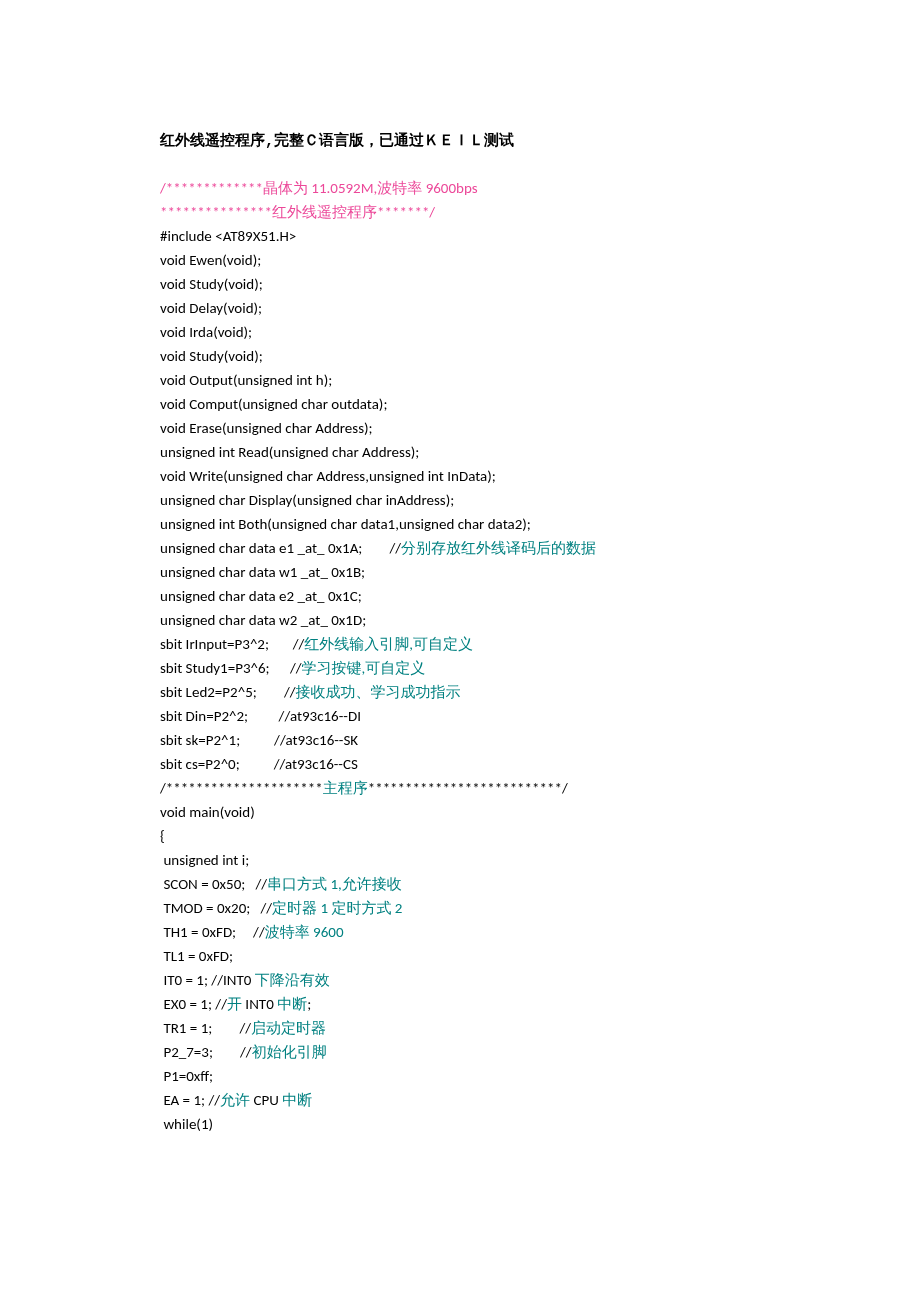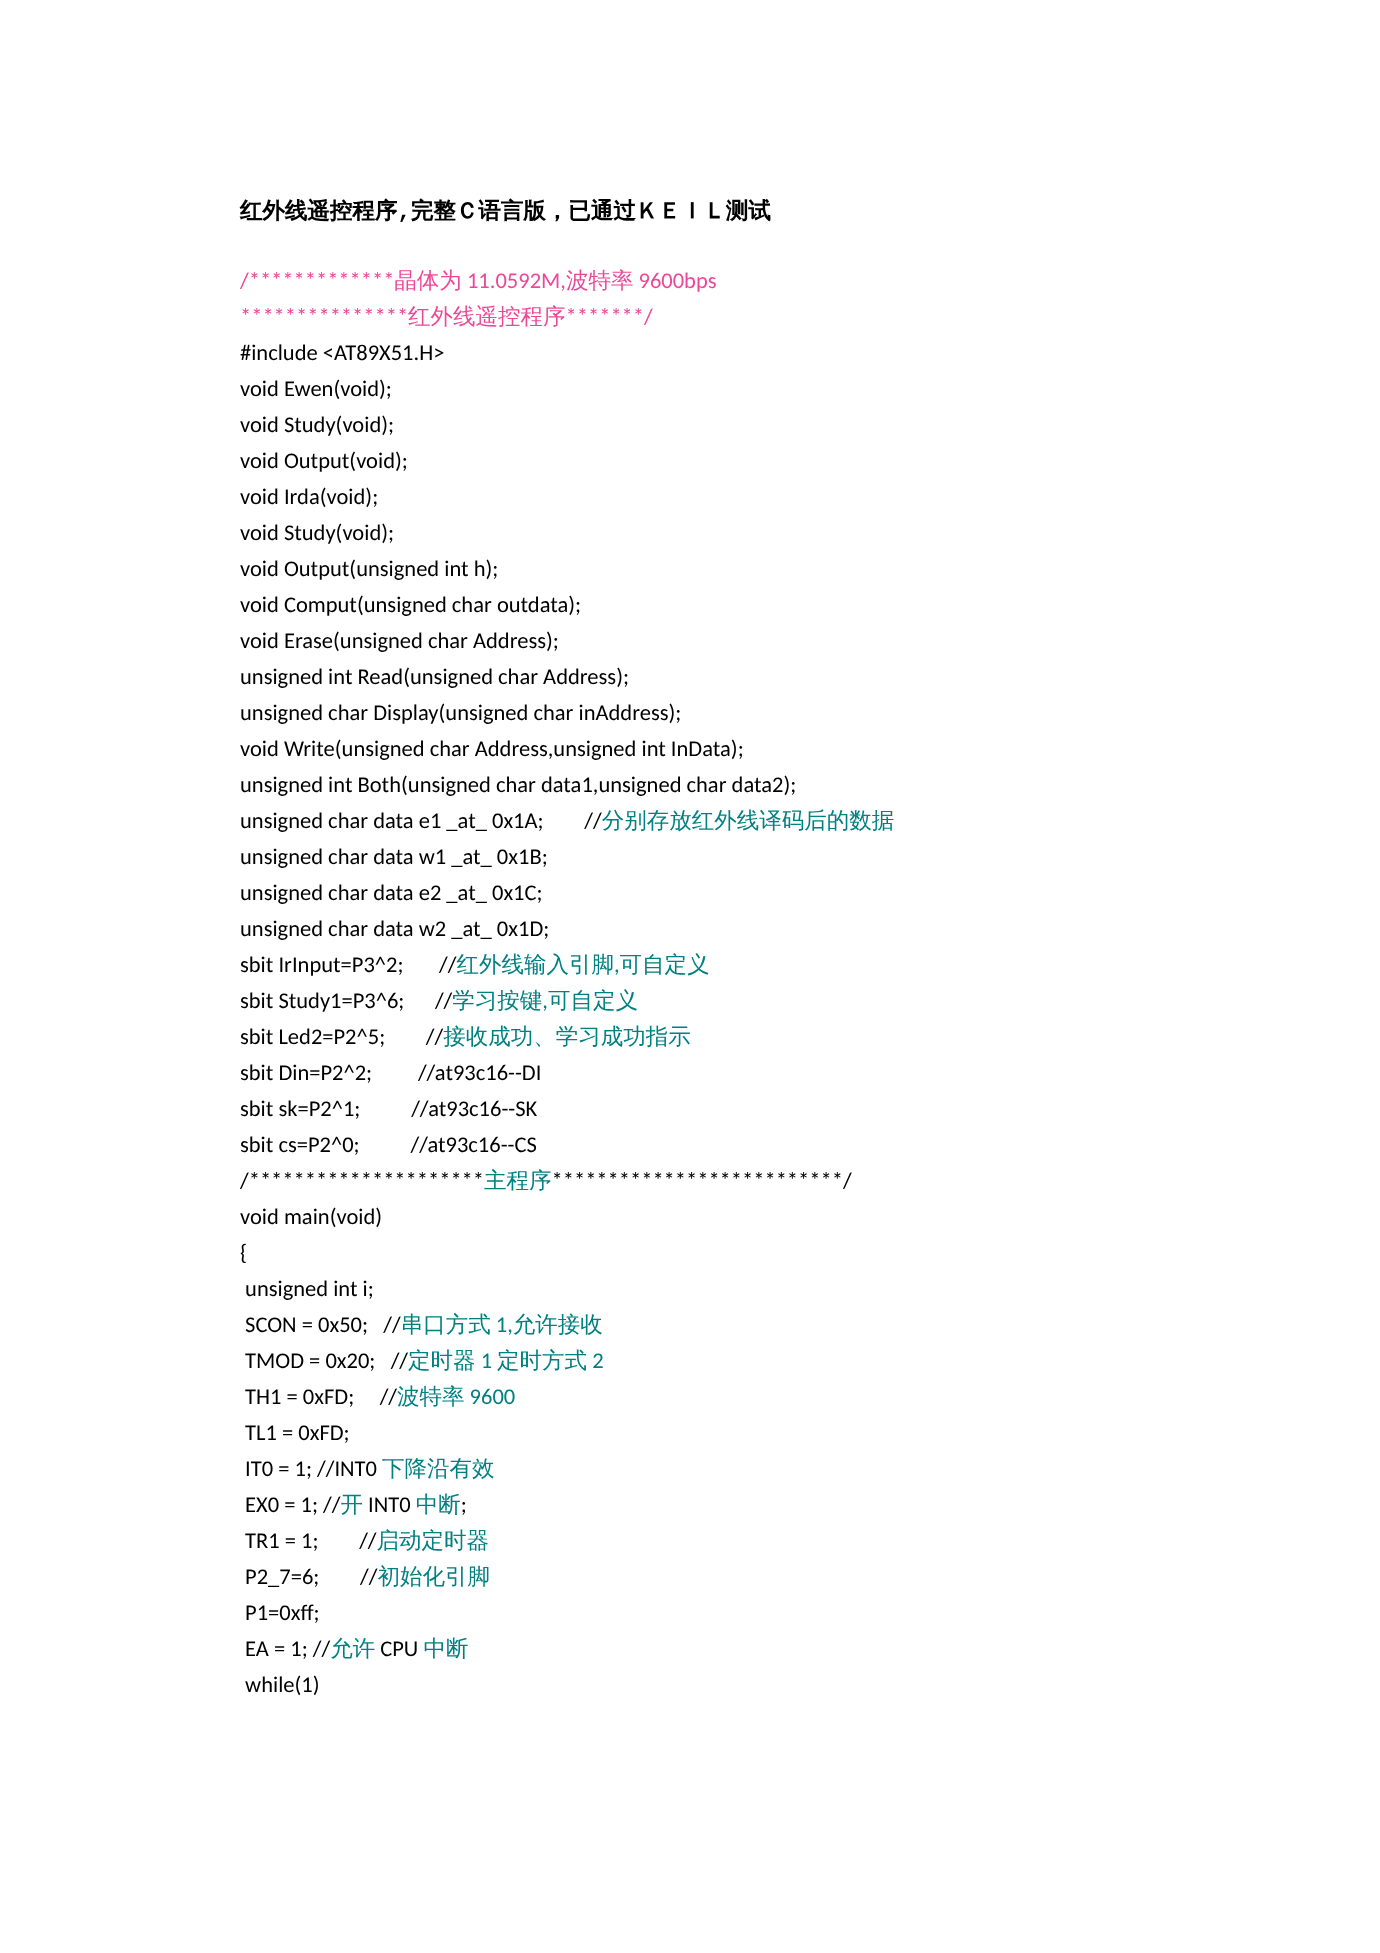--- a/index.html
+++ b/index.html
@@ -33,29 +33,29 @@
 <body>
 
 <div class="page">
   <div class="title">红外线遥控程序,完整Ｃ语言版，已通过ＫＥＩＬ测试</div>
   <div id="code-block">
       <div class="code-line"><span class="red">/*************晶体为 11.0592M,波特率 9600bps</span></div>
       <div class="code-line"><span class="red">***************红外线遥控程序*******/</span></div>
       <div class="code-line"><span>#include &lt;AT89X51.H&gt;</span></div>
       <div class="code-line"><span>void Ewen(void);</span></div>
       <div class="code-line"><span>void Study(void);</span></div>
-      <div class="code-line"><span>void Output(void);</span></div>
+      <div class="code-line"><span>void Delay(void);</span></div>
       <div class="code-line"><span>void Irda(void);</span></div>
       <div class="code-line"><span>void Study(void);</span></div>
       <div class="code-line"><span>void Output(unsigned int h);</span></div>
       <div class="code-line"><span>void Comput(unsigned char outdata);</span></div>
       <div class="code-line"><span>void Erase(unsigned char Address);</span></div>
       <div class="code-line"><span>unsigned int Read(unsigned char Address);</span></div>
+      <div class="code-line"><span>void Write(unsigned char Address,unsigned int InData);</span></div>
       <div class="code-line"><span>unsigned char Display(unsigned char inAddress);</span></div>
-      <div class="code-line"><span>void Write(unsigned char Address,unsigned int InData);</span></div>
       <div class="code-line"><span>unsigned int Both(unsigned char data1,unsigned char data2);</span></div>
       <div class="code-line"><span>unsigned char data e1 _at_ 0x1A;        //</span><span class="teal">分别存放红外线译码后的数据</span></div>
       <div class="code-line"><span>unsigned char data w1 _at_ 0x1B;</span></div>
       <div class="code-line"><span>unsigned char data e2 _at_ 0x1C;</span></div>
       <div class="code-line"><span>unsigned char data w2 _at_ 0x1D;</span></div>
       <div class="code-line"><span>sbit IrInput=P3^2;       //</span><span class="teal">红外线输入引脚,可自定义</span></div>
       <div class="code-line"><span>sbit Study1=P3^6;      //</span><span class="teal">学习按键,可自定义</span></div>
       <div class="code-line"><span>sbit Led2=P2^5;        //</span><span class="teal">接收成功、学习成功指示</span></div>
       <div class="code-line"><span>sbit Din=P2^2;         //at93c16--DI</span></div>
       <div class="code-line"><span>sbit sk=P2^1;          //at93c16--SK</span></div>
@@ -64,18 +64,18 @@
       <div class="code-line"><span>void main(void)</span></div>
       <div class="code-line"><span>{</span></div>
       <div class="code-line"><span> unsigned int i;</span></div>
       <div class="code-line"><span> SCON = 0x50;   //</span><span class="teal">串口方式 1,允许接收</span></div>
       <div class="code-line"><span> TMOD = 0x20;   //</span><span class="teal">定时器 1 定时方式 2</span></div>
       <div class="code-line"><span> TH1 = 0xFD;     //</span><span class="teal">波特率 9600</span></div>
       <div class="code-line"><span> TL1 = 0xFD;</span></div>
       <div class="code-line"><span> IT0 = 1; //INT0 </span><span class="teal">下降沿有效</span></div>
       <div class="code-line"><span> EX0 = 1; //</span><span class="teal">开 </span><span>INT0 </span><span class="teal">中断</span><span>;</span></div>
       <div class="code-line"><span> TR1 = 1;        //</span><span class="teal">启动定时器</span></div>
-      <div class="code-line"><span> P2_7=6;        //</span><span class="teal">初始化引脚</span></div>
+      <div class="code-line"><span> P2_7=3;        //</span><span class="teal">初始化引脚</span></div>
       <div class="code-line"><span> P1=0xff;</span></div>
       <div class="code-line"><span> EA = 1; //</span><span class="teal">允许 </span><span>CPU </span><span class="teal">中断</span></div>
       <div class="code-line"><span> while(1)</span></div>
     </div>
 </div>
 
 </body></html>

